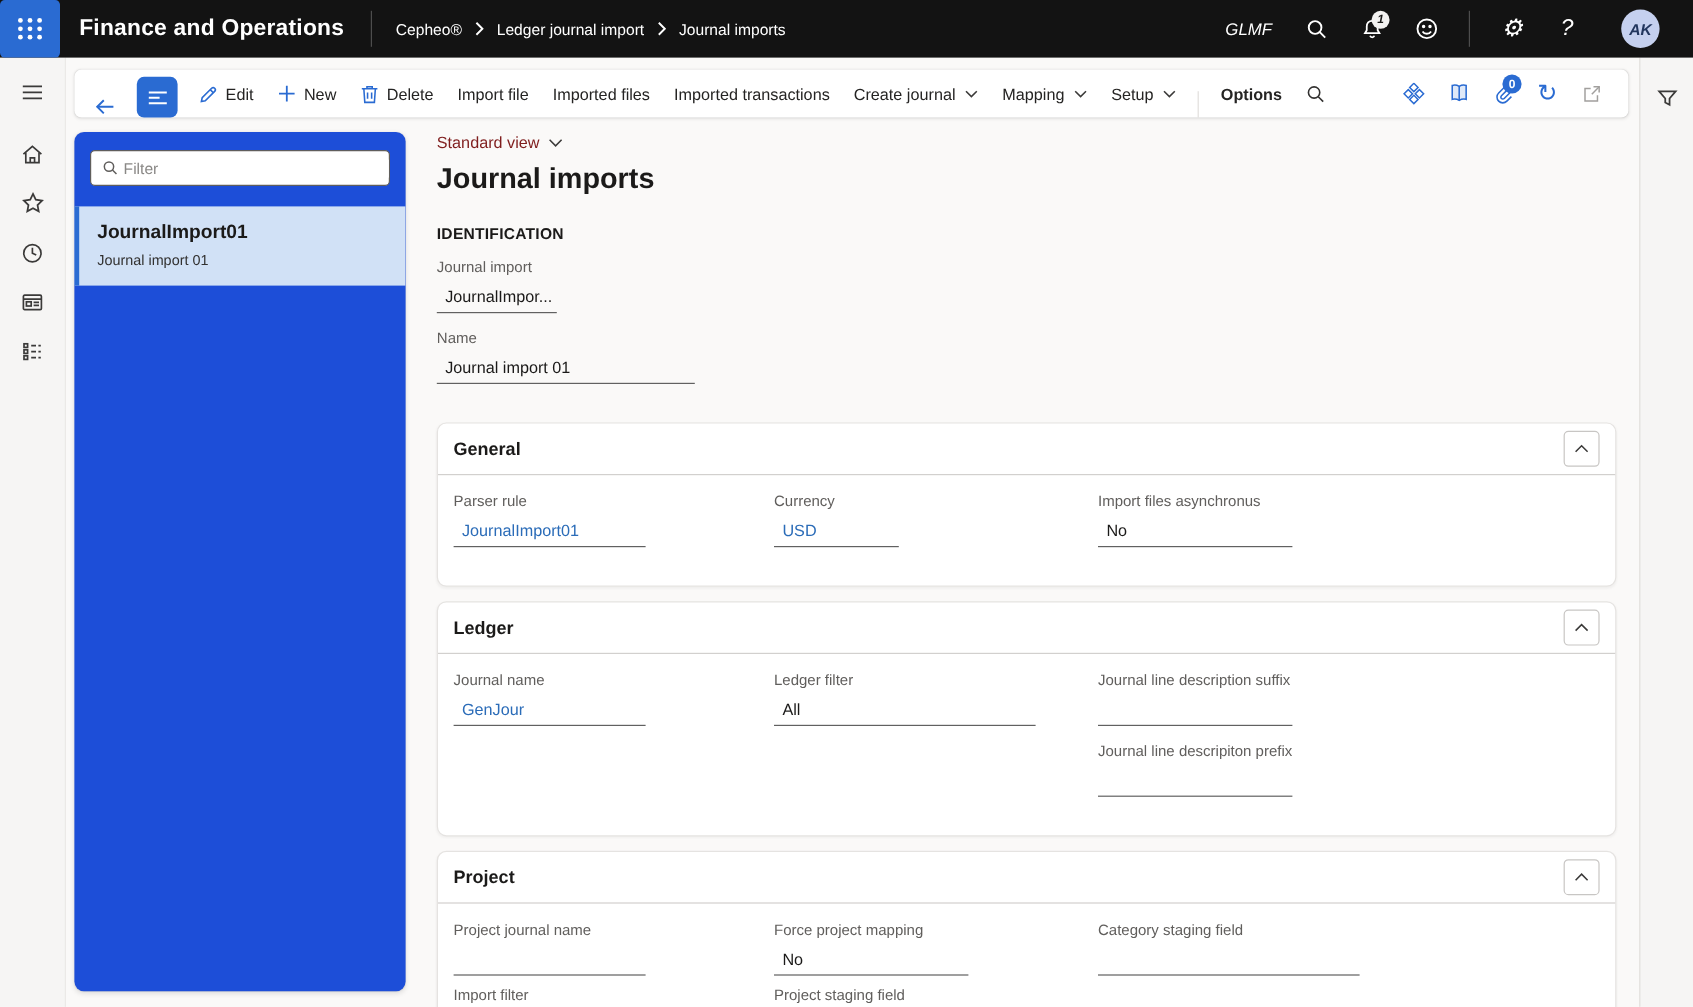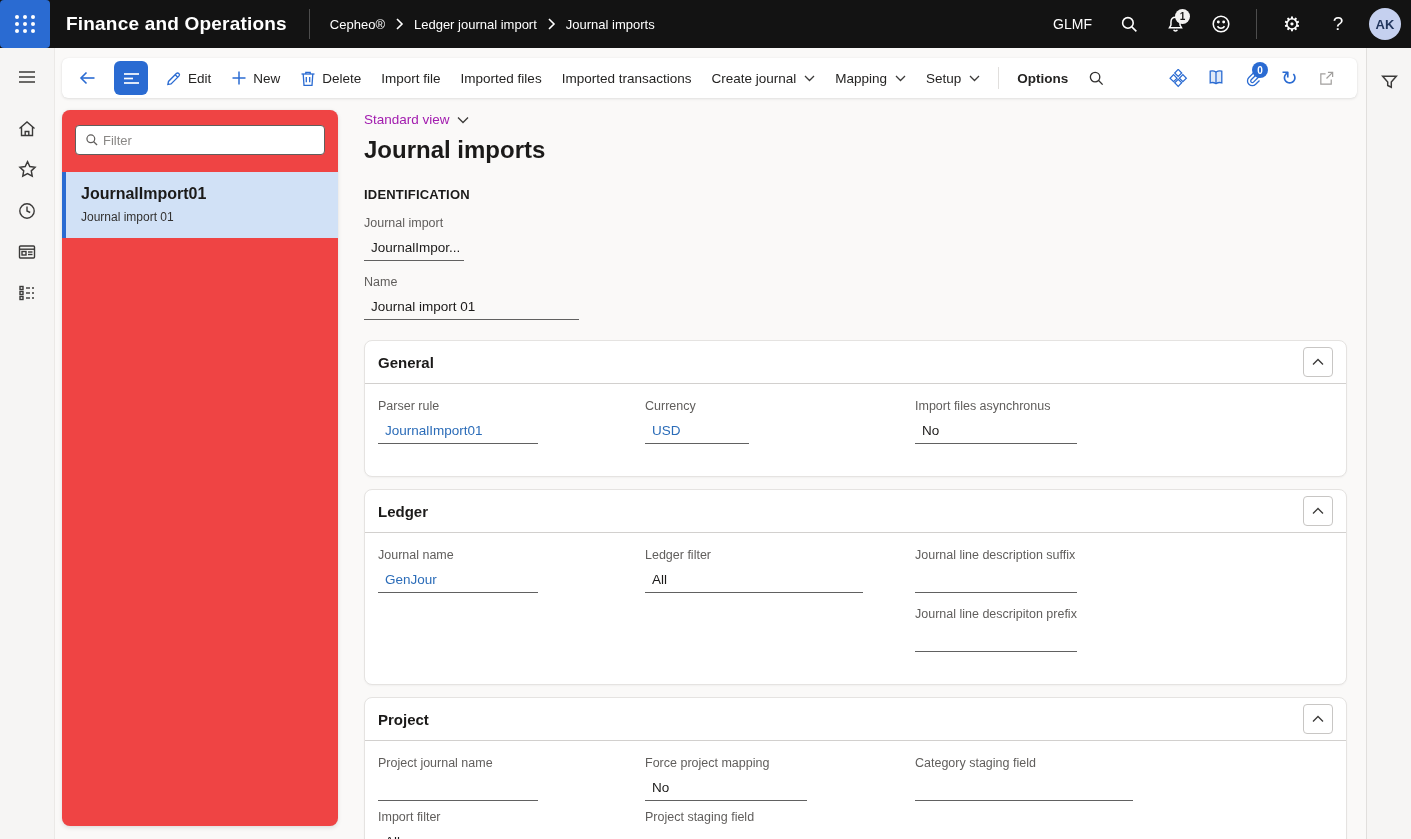--- a/index.html
+++ b/index.html
@@ -11,49 +11,49 @@
     background:#131313; display:flex; align-items:center; color:#fff; z-index:5; }
   .waffle-btn { width:50px; height:48px; background:#2a6bd2; border-radius:4px;
     display:flex; align-items:center; justify-content:center; cursor:pointer; flex:0 0 auto; }
   .waffle { display:grid; grid-template-columns:repeat(3,5px); grid-gap:3px; }
   .waffle span { width:4px; height:4px; background:#fff; border-radius:50%; }
   .app-title { font-size:19px; font-weight:700; margin-left:16px; letter-spacing:.2px; }
   .tb-divider { width:1px; height:30px; background:#4d4d4d; margin:0 20px 0 22px; }
   .crumbs { display:flex; align-items:center; gap:10px; font-size:13px; }
   .crumb { cursor:pointer; white-space:nowrap; }
   .crumb-chev { display:flex; color:#fff; }
-  .topbar-right { margin-left:auto; display:flex; align-items:center; gap:8px; padding-right:10px; }
+  .topbar-right { margin-left:auto; display:flex; align-items:center; gap:8px; padding-right:28px;font-style:italic; }
   .env-label { font-size:14px; margin-right:10px; }
   .tb-icon { width:38px; height:40px; display:flex; align-items:center; justify-content:center;
     color:#fff; cursor:pointer; position:relative; }
   .bell-badge { position:absolute; top:5px; right:4px; min-width:15px; height:15px;
     background:#f3f2f1; color:#1b1a19; border-radius:50%; font-size:10px; font-weight:700;
     display:flex; align-items:center; justify-content:center; }
   .tb-divider2 { width:1px; height:30px; background:#4d4d4d; margin:0 8px; }
   .gear-glyph { font-size:20px; line-height:1; }
   .help-glyph { font-size:19px; }
   .avatar { width:32px; height:32px; border-radius:50%; background:#c5d0ef; color:#22365e;
     font-size:13px; font-weight:700; display:flex; align-items:center; justify-content:center;
-    margin-left:4px; cursor:pointer; }
+    margin-left:18px; cursor:pointer; }
 
   
   .navstrip { position:absolute; left:0; top:48px; bottom:0; width:55px; background:#f6f5f4;
     border-right:1px solid #ebe9e7; display:flex; flex-direction:column; align-items:center;
     padding-top:8px; z-index:4; }
   .nav-item { width:55px; height:41px; display:flex; align-items:center; justify-content:center;
     color:#3b3a39; cursor:pointer; }
   .rightstrip { position:absolute; right:0; top:48px; bottom:0; width:45px; background:#f6f5f4;
     border-left:1px solid #e1dfdd; display:flex; flex-direction:column; align-items:center;
     padding-top:14px; z-index:4; }
   .rightstrip .nav-item { width:45px; }
 
   
   .actionpane { position:absolute; left:62px; top:58px; width:1295px; height:40px;
     background:#fff; border-radius:6px; box-shadow:0 1px 3px rgba(0,0,0,.1), 0 0 1px rgba(0,0,0,.08);
-    display:flex; align-items:center; font-size:13.5px; color:#252423; z-index:3; padding:0 6px; }
+    display:flex; align-items:flex-end; font-size:13.5px; color:#252423; z-index:3; padding:0 6px; }
   .ap-btn { display:flex; align-items:center; gap:6px; padding:0 10px; height:40px; cursor:pointer;
     white-space:nowrap; }
   .ap-btn .blue { color:#2a6bd2; }
   .back-btn { padding:0 10px; color:#2a6bd2; display:flex; align-items:center; cursor:pointer; }
   .menu-toggle { width:34px; height:34px; background:#2a6bd2; border-radius:6px; margin:0 7px;
     display:flex; align-items:center; justify-content:center; cursor:pointer; flex:0 0 auto; }
   .chev { display:inline-flex; margin-left:2px; color:#3b3a39; }
   .ap-sep { width:1px; height:22px; background:#e1dfdd; margin:0 8px; }
   .ap-options { font-weight:700; }
   .ap-search { width:36px; height:40px; display:flex; align-items:center; justify-content:center;
@@ -62,54 +62,54 @@
   .ap-icons { display:flex; align-items:center; margin-right:6px; }
   .ap-ic { width:37px; height:40px; display:flex; align-items:center; justify-content:center;
     color:#2a6bd2; cursor:pointer; position:relative; }
   .ap-ic.disabled { color:#a19f9d; cursor:default; }
   .clip-badge { position:absolute; top:4px; right:3px; min-width:16px; height:16px; border-radius:50%;
     background:#2a6bd2; color:#fff; font-size:10px; font-weight:700;
     display:flex; align-items:center; justify-content:center; }
   .refresh-glyph { font-size:20px; line-height:1; font-weight:400; }
 
   
-  .listpanel { position:absolute; left:62px; top:110px; width:276px; height:716px; background:#ef4444;
+  .listpanel { position:absolute; left:62px; top:110px; width:276px; height:716px; background:#1d4ed8;
     border-radius:8px; box-shadow:0 1.6px 4px rgba(0,0,0,.1), 0 0 1px rgba(0,0,0,.08);
     padding-top:15px; z-index:2; overflow:hidden; }
   .filterbox { margin:0 13px; height:30px; border:1px solid #605e5c; border-radius:4px;
     display:flex; align-items:center; background:#fff; }
   .filterbox .fb-icon { color:#605e5c; margin:0 4px 0 9px; display:flex; }
   .filterbox input { border:none; outline:none; flex:1; font-size:13px;
     font-family:"Liberation Sans", sans-serif; color:#323130; min-width:0; }
   .filterbox input::placeholder { color:#8a8886; }
   .reclist { margin-top:17px; }
   .rec-item { position:relative; padding:13px 16px 14px 19px; cursor:pointer; }
   .rec-item.selected { background:#d1e1f6; }
   .rec-item.selected::before { content:""; position:absolute; left:0; top:0; bottom:0; width:4px;
     background:#2a6bd2; }
   .rec-title { font-size:16px; font-weight:700; color:#1b1a19; }
   .rec-sub { font-size:12px; color:#323130; margin-top:7px; }
 
   
   .main { position:absolute; left:364px; top:110px; width:992px; bottom:0; z-index:1; }
   .view-selector { display:inline-flex; align-items:center; gap:7px; font-size:13.5px;
-    color:#a21caf; cursor:pointer; }
+    color:#7f1d1d; cursor:pointer; }
   .page-title { font-size:24px; font-weight:700; color:#1b1a19; margin-top:8px; }
   .ident-heading { font-size:13px; font-weight:700; letter-spacing:.2px; margin-top:23px;
     color:#1b1a19; }
   .flabel { font-size:12.5px; color:#605e5c; }
   .fvalue { border-bottom:1px solid #616161; font-size:13.5px; color:#1b1a19;
     padding:3px 4px 5px 7px; margin-top:7px; min-height:24px; cursor:text; white-space:nowrap;
     overflow:hidden; }
   .fvalue.link { color:#2b6cb8; }
   .w100{width:100px;} .w104{width:104px;} .w160{width:160px;} .w162{width:162px;}
   .w215{width:215px;} .w218{width:218px;}
   .ident-field { margin-top:14px; }
 
-  .card { margin-top:20px; background:#fff; border:1px solid #e5e3e1; border-radius:8px;
+  .card { margin-top:32px; background:#fff; border:1px solid #e5e3e1; border-radius:8px;
     box-shadow:0 1px 2px rgba(0,0,0,.04); width:983px; }
   .card + .card { margin-top:12px; }
   .card-head { height:43px; display:flex; align-items:center; justify-content:space-between;
     padding:0 13px; border-bottom:1px solid #d2d0ce; cursor:pointer; }
   .card-title { font-size:15px; font-weight:700; color:#1b1a19; }
   .collapse-btn { width:30px; height:30px; border:1px solid #c8c6c4; border-radius:4px; background:#fff;
     display:flex; align-items:center; justify-content:center; color:#3b3a39; cursor:pointer; }
   .card-body { padding:15px 14px 32px 13px; display:grid; grid-template-columns:267px 270px 1fr;
     grid-row-gap:9px; align-items:start; }
   .stack { display:flex; flex-direction:column; gap:14px; }

